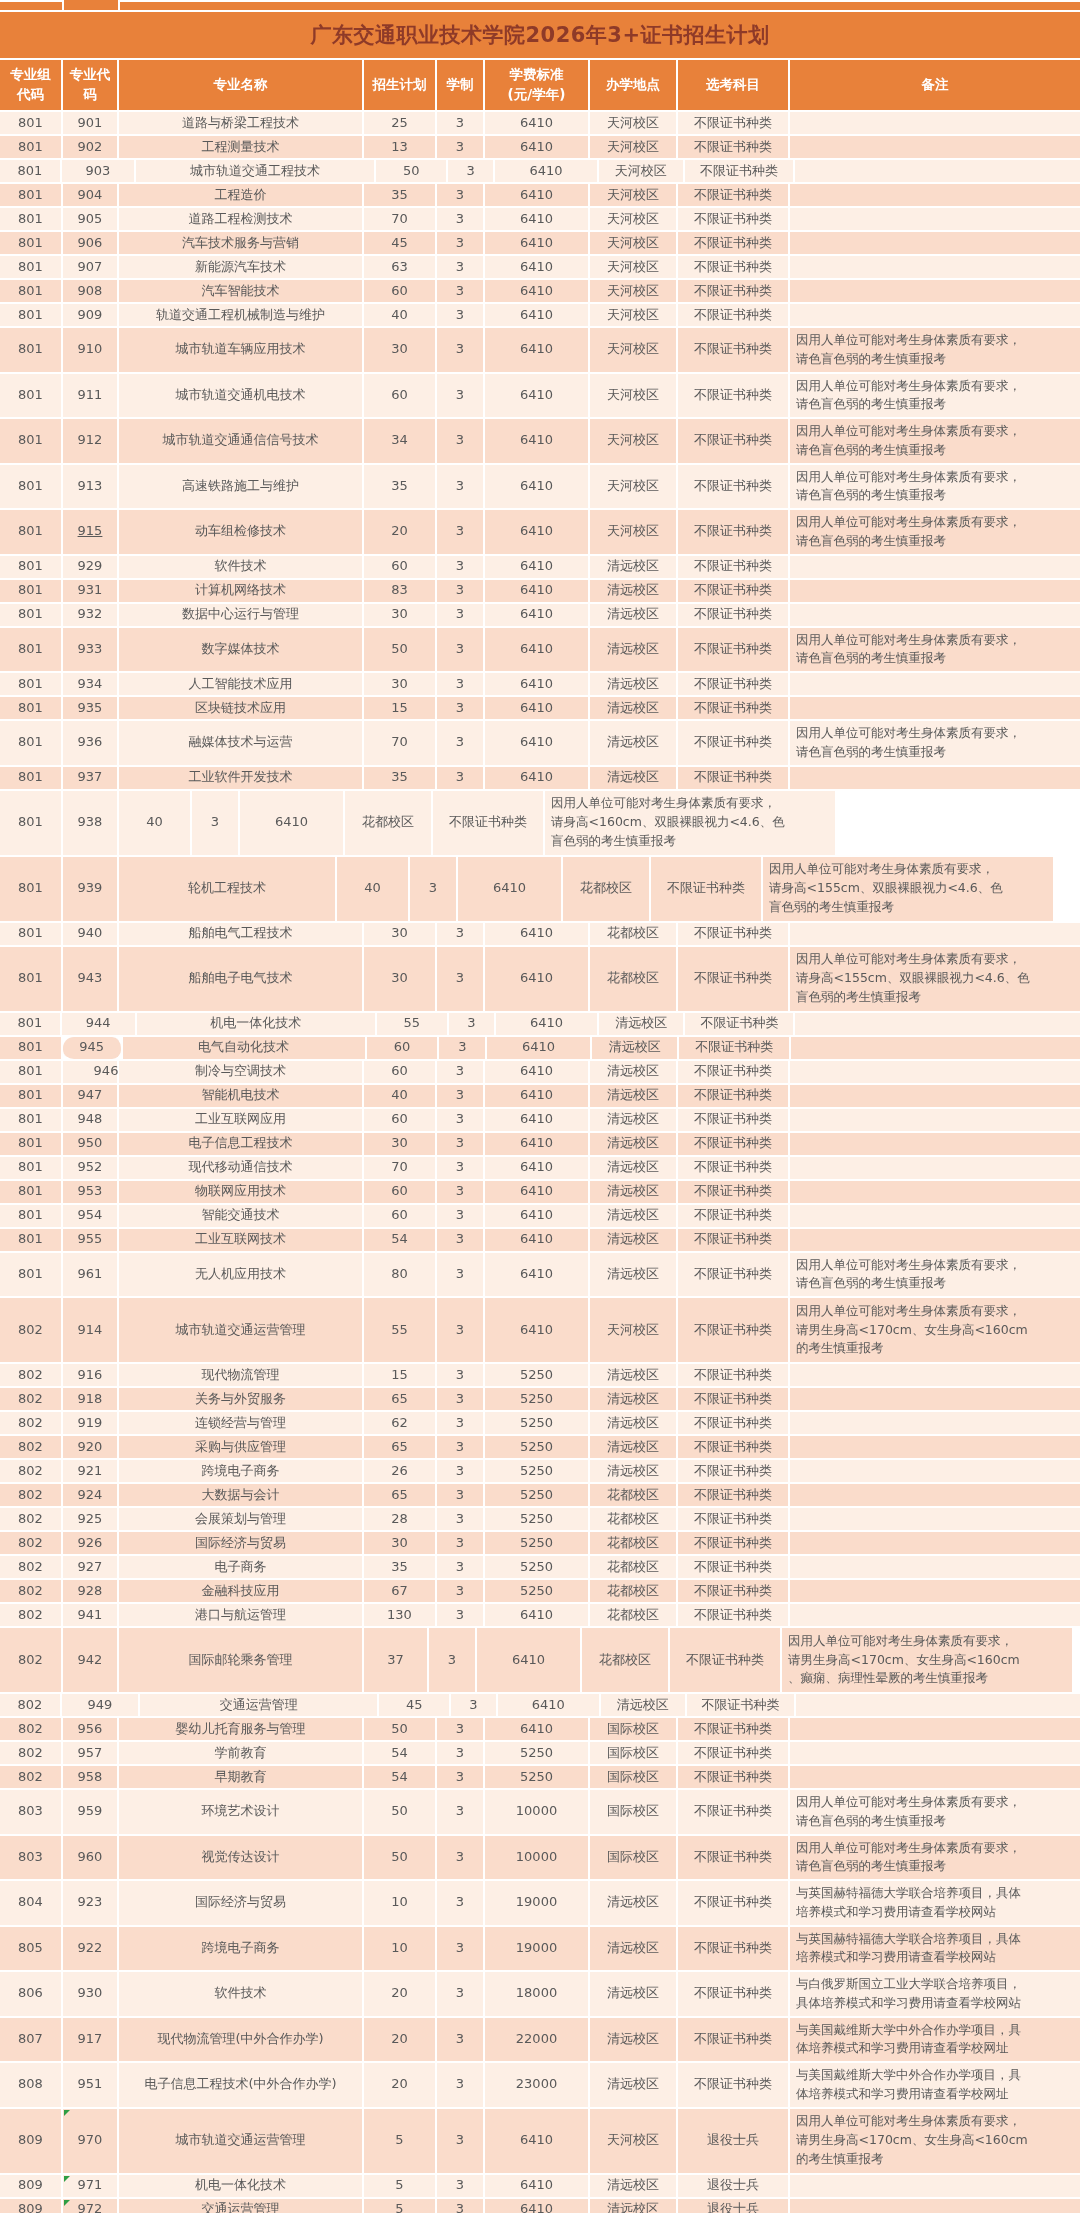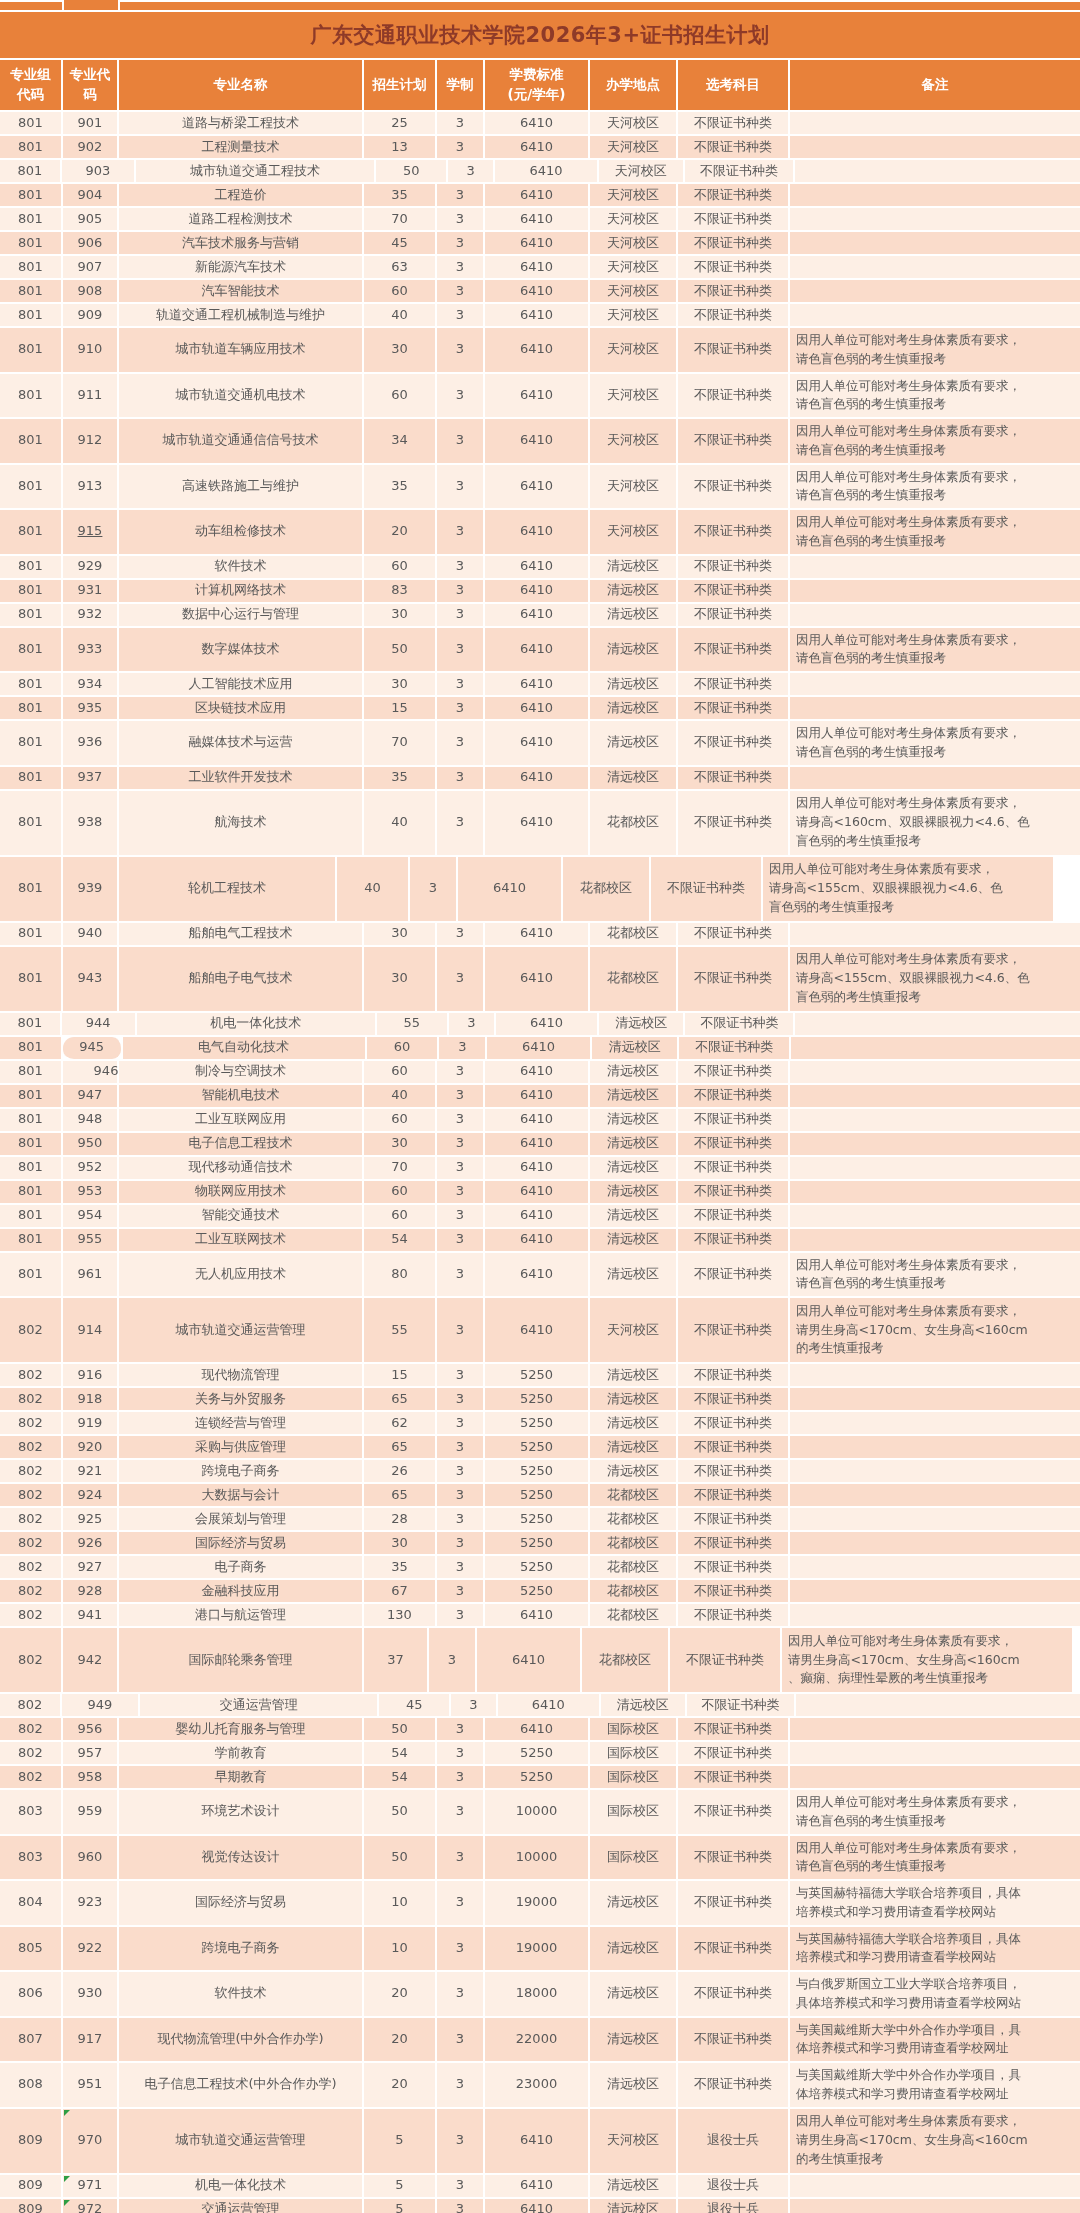--- a/index.html
+++ b/index.html
@@ -302,21 +302,20 @@
         <div class="cell" style="width: 73px;">35</div>
         <div class="cell" style="width: 48px;">3</div>
         <div class="cell" style="width: 105px;">6410</div>
         <div class="cell" style="width: 88px;">清远校区</div>
         <div class="cell" style="width: 112px;">不限证书种类</div>
         <div class="cell note" style="width: 290px;"></div>
       </div>
       <div class="trow light" style="min-height: 66px;">
         <div class="cell" style="width: 63px;">801</div>
         <div class="cell" style="width: 56px;">938</div>
-        <div class="cell" style="width: 245px;">航海技术</div>
         <div class="cell" style="width: 73px;">40</div>
         <div class="cell" style="width: 48px;">3</div>
         <div class="cell" style="width: 105px;">6410</div>
         <div class="cell" style="width: 88px;">花都校区</div>
         <div class="cell" style="width: 112px;">不限证书种类</div>
         <div class="cell note" style="width: 290px;">因用人单位可能对考生身体素质有要求，
 请身高&lt;160cm、双眼裸眼视力&lt;4.6、色
 盲色弱的考生慎重报考</div>
       </div>
       <div class="trow dark" style="min-height: 66px;">

